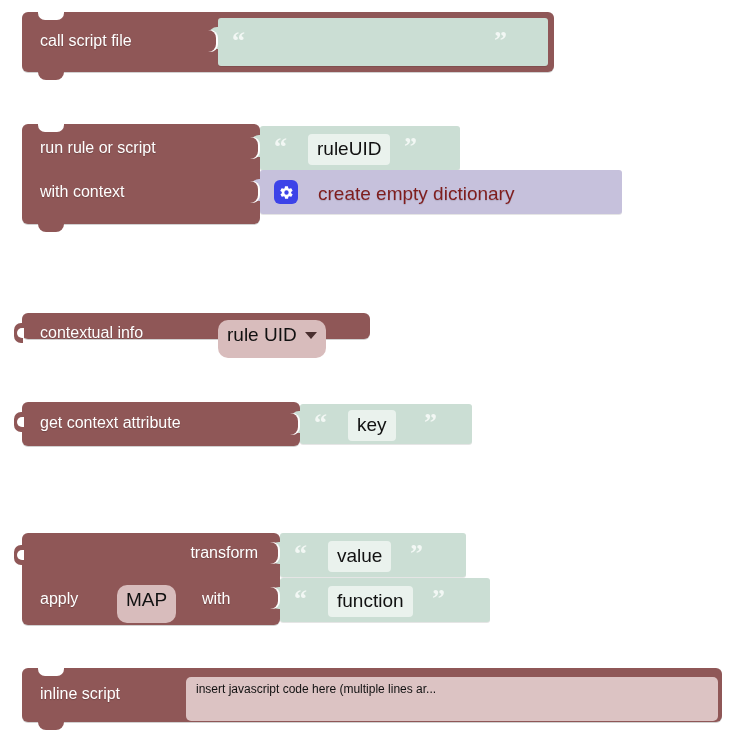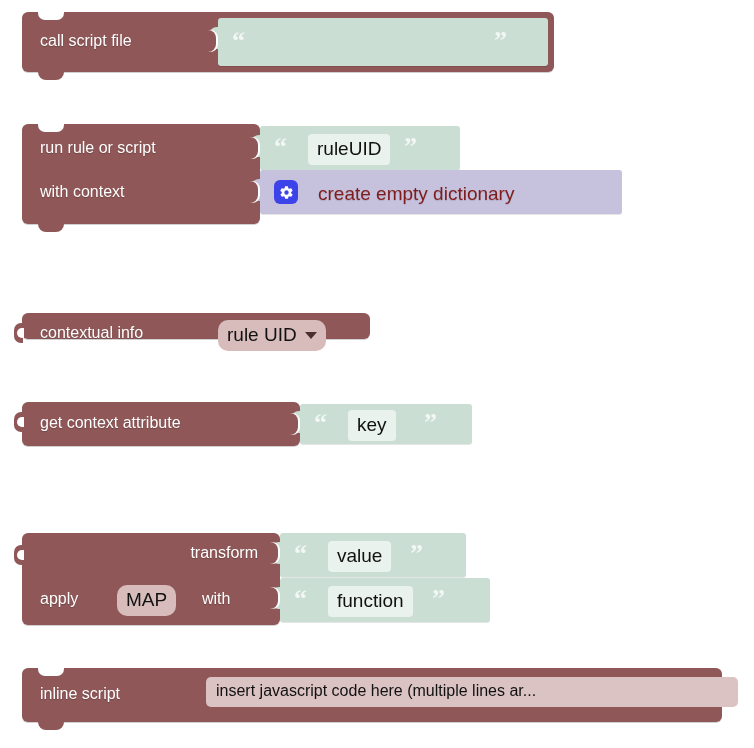--- a/index.html
+++ b/index.html
@@ -180,45 +180,44 @@
   .gear-btn svg { display: block; }
 
   
   .dd-field {
     position: absolute;
     background: #D8BCBC;
     border-radius: 10px;
     color: #111111;
     font-size: 19px;
     line-height: 1;
-    padding: 5px 9px 7px 9px;
+    padding: 5px 9px 14px 9px;
     white-space: nowrap;
     display: flex;
     align-items: center;
     gap: 8px;
   }
   .dd-arrow {
     width: 0;
     height: 0;
     border-left: 6px solid transparent;
     border-right: 6px solid transparent;
     border-top: 7px solid #4a2f2f;
     margin-top: 2px;
   }
   .code-field {
     position: absolute;
     background: #DCC3C3;
     border-radius: 5px;
     color: #111111;
-    font-size: 16px;
-    line-height: 1;
-    padding: 6px 10px 8px 10px;
+    font-size: 12px;
+    line-height: 1;
+    padding: 6px 10px 26px 10px;
     white-space: nowrap;
     overflow: hidden;
-    margin-left: 20px;
   }
 </style>
 </head>
 <body>
 
 <div class="canvas">
 
   <div class="block" style="left:22px; top:12px;">
     <div class="maroon-body" style="left:0; top:0; width:532px; height:60px;">
       <div class="notch-top"></div>

